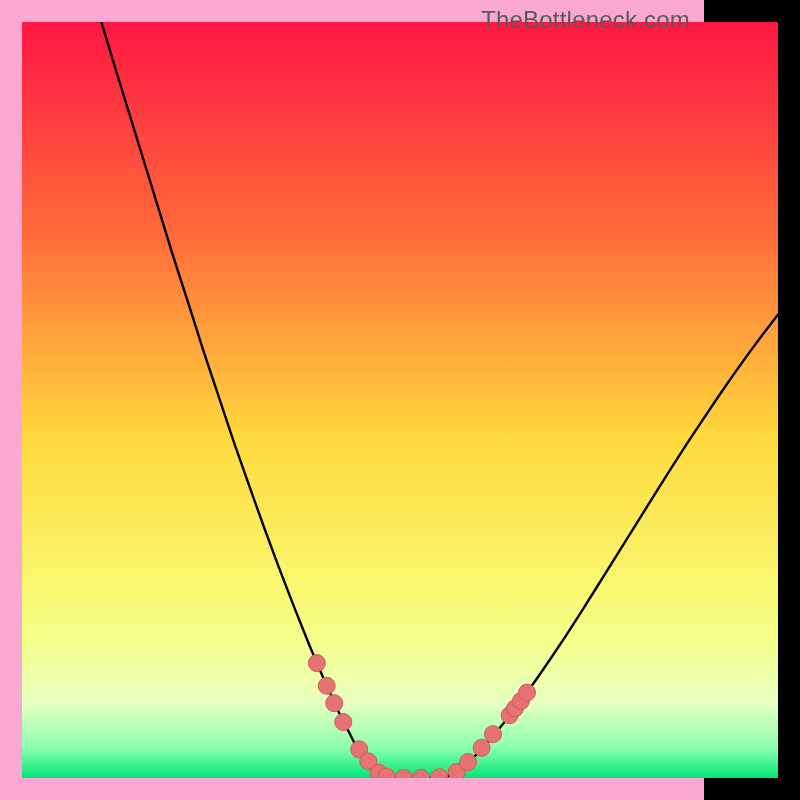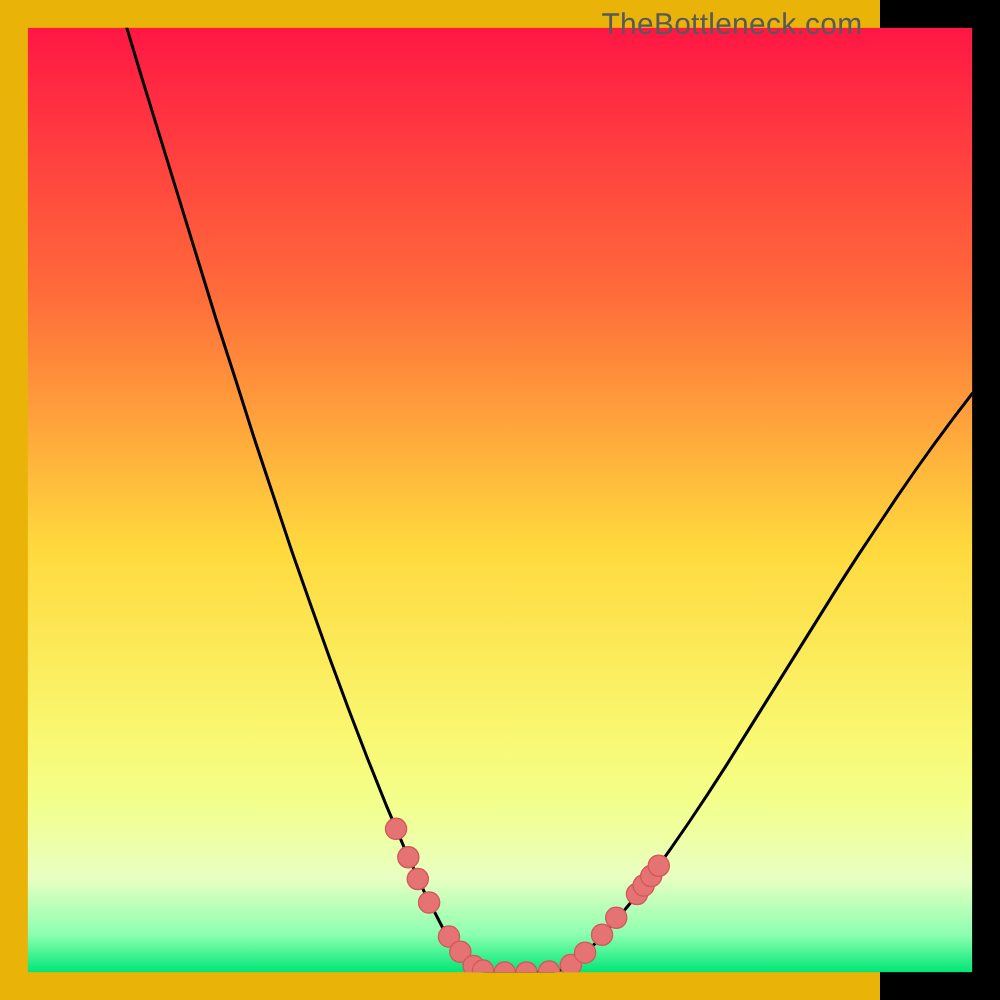--- a/index.html
+++ b/index.html
@@ -9,21 +9,21 @@
     height: 800px;
     overflow: hidden;
     background: #000;
     font-family: Arial, Helvetica, sans-serif;
   }
   .frame {
     position: absolute;
     top: 0; left: 0;
     width: 704px;
     height: 800px;
-    background: #eab308;
+    background: #f9a8d4;
   }
   .plot-area {
     position: absolute;
     left: 22px;
     top: 22px;
     width: 756px;
     height: 756px;
     overflow: hidden;
   }
   .watermark {

